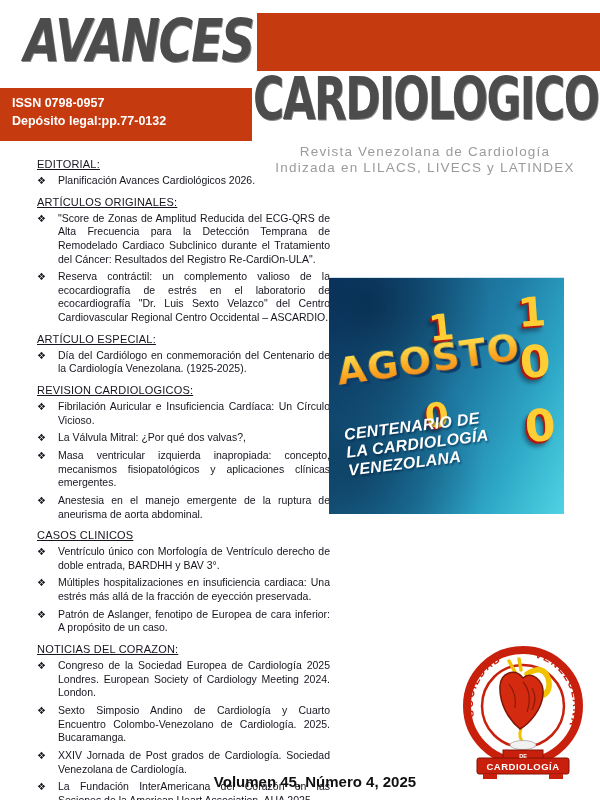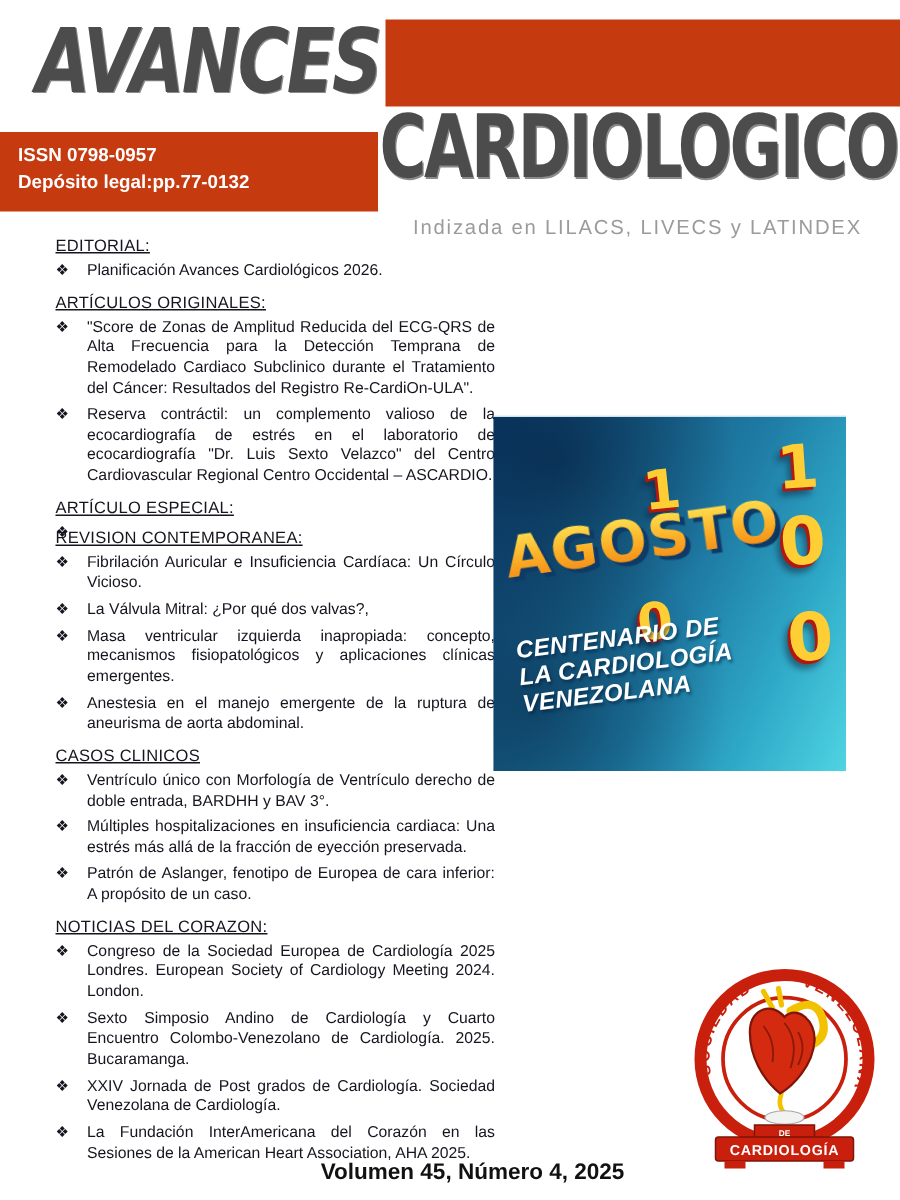--- a/index.html
+++ b/index.html
@@ -69,32 +69,33 @@
 <div class="page">
 
   <div class="avances">AVANCES</div>
   <div class="red-top"></div>
   <div class="red-band">
     <div>ISSN 0798-0957</div>
     <div>Depósito legal:pp.77-0132</div>
   </div>
   <div class="cardiologicos">CARDIOLOGICOS</div>
   <div class="subtitle">
+    <div>Revista Venezolana de Cardiología</div>
     <div>Indizada en LILACS, LIVECS y LATINDEX</div>
   </div>
 
   <div class="toc">
       <div class="sec-h">EDITORIAL:</div>
       <div class="toc-item"><span class="bullet">❖</span><span>Planificación Avances Cardiológicos 2026.</span></div>
       <div class="sec-h">ARTÍCULOS ORIGINALES:</div>
       <div class="toc-item"><span class="bullet">❖</span><span>"Score de Zonas de Amplitud Reducida del ECG-QRS de Alta Frecuencia para la Detección Temprana de Remodelado Cardiaco Subclinico durante el Tratamiento del Cáncer: Resultados del Registro Re-CardiOn-ULA".</span></div>
       <div class="toc-item"><span class="bullet">❖</span><span>Reserva contráctil: un complemento valioso de la ecocardiografía de estrés en el laboratorio de ecocardiografía "Dr. Luis Sexto Velazco" del Centro Cardiovascular Regional Centro Occidental – ASCARDIO.</span></div>
       <div class="sec-h">ARTÍCULO ESPECIAL:</div>
-      <div class="toc-item"><span class="bullet">❖</span></div>
-      <div class="sec-h">REVISION CONTEMPORANEA:</div>
+      <div class="toc-item"><span class="bullet">❖</span><span>Día del Cardiólogo en conmemoración del Centenario de la Cardiología Venezolana.  (1925-2025).</span></div>
+      <div class="sec-h">REVISION CARDIOLOGICOS:</div>
       <div class="toc-item"><span class="bullet">❖</span><span>Fibrilación Auricular e Insuficiencia Cardíaca: Un Círculo Vicioso.</span></div>
       <div class="toc-item"><span class="bullet">❖</span><span>La Válvula Mitral: ¿Por qué dos valvas?,</span></div>
       <div class="toc-item"><span class="bullet">❖</span><span>Masa ventricular izquierda inapropiada: concepto, mecanismos fisiopatológicos y aplicaciones clínicas emergentes.</span></div>
       <div class="toc-item"><span class="bullet">❖</span><span>Anestesia en el manejo emergente de la ruptura de aneurisma de aorta abdominal.</span></div>
       <div class="sec-h">CASOS CLINICOS</div>
       <div class="toc-item"><span class="bullet">❖</span><span>Ventrículo único con Morfología de Ventrículo derecho de doble entrada, BARDHH y BAV 3°.</span></div>
       <div class="toc-item"><span class="bullet">❖</span><span>Múltiples hospitalizaciones en insuficiencia cardiaca: Una estrés más allá de la fracción de eyección preservada.</span></div>
       <div class="toc-item"><span class="bullet">❖</span><span>Patrón de Aslanger, fenotipo de Europea de cara inferior: A propósito de un caso.</span></div>
       <div class="sec-h">NOTICIAS DEL CORAZON:</div>
       <div class="toc-item"><span class="bullet">❖</span><span>Congreso de la Sociedad Europea de Cardiología 2025 Londres. European Society of Cardiology Meeting 2024. London.</span></div>

